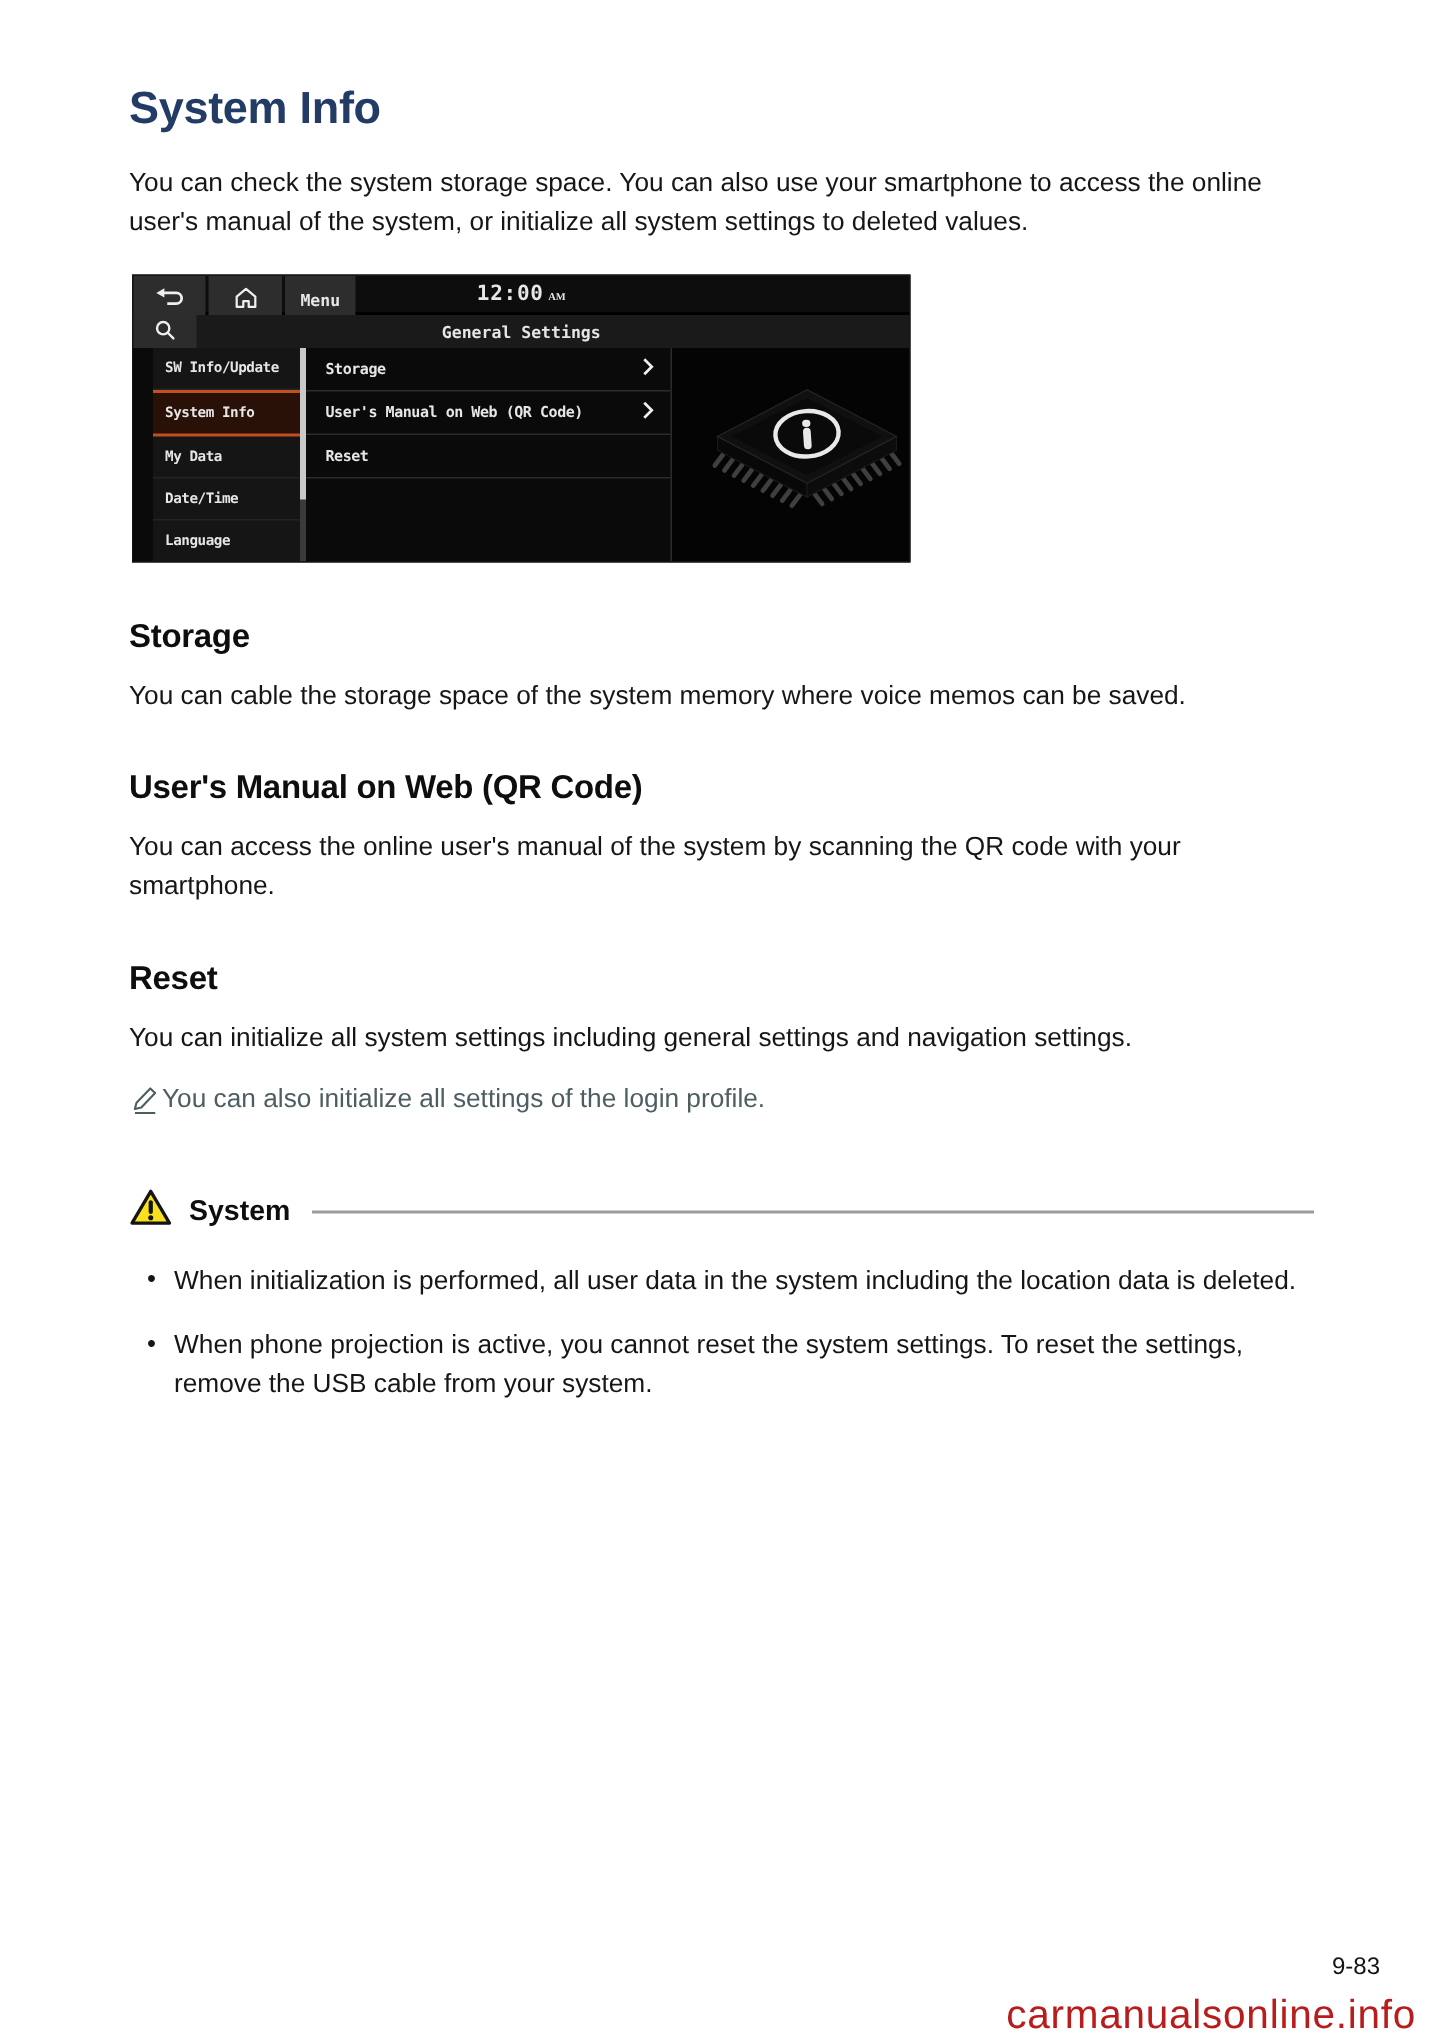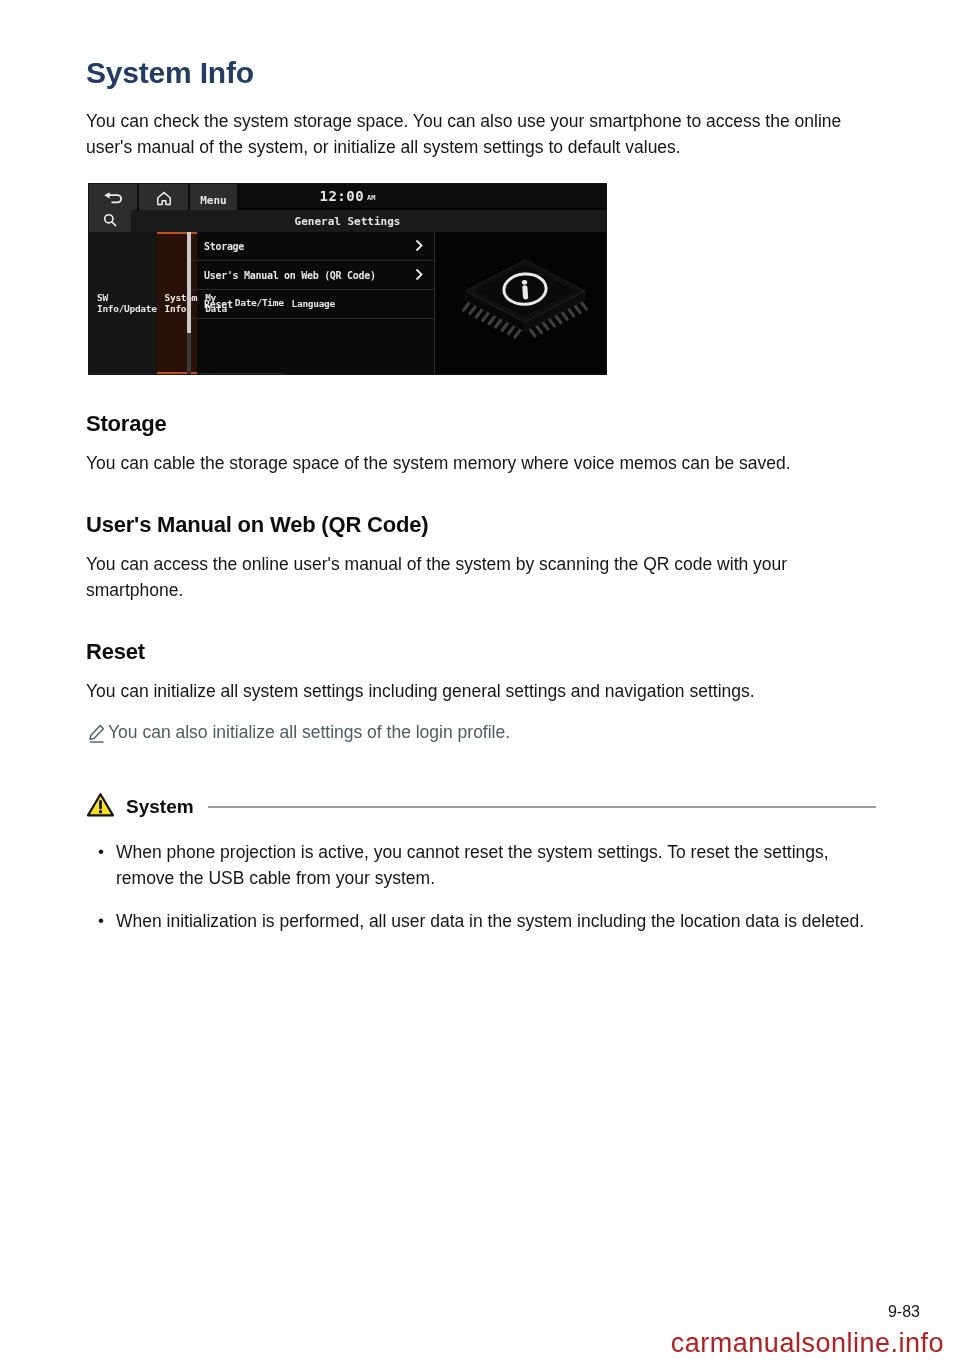--- a/index.html
+++ b/index.html
@@ -69,31 +69,31 @@
   .btn-back  { left:0;   width:48px; }
   .btn-home  { left:50px; width:49px; }
   .btn-menu  { left:101px; width:47px; font-size:11px; letter-spacing:0; }
   .tb-time {
     position:absolute; left:0; right:0; top:0; height:24px;
     display:flex; align-items:baseline; justify-content:center; gap:3px;
     pointer-events:none;
   }
   .tb-time { align-items:center; }
   .time-main { font-size:14px; letter-spacing:0.5px; }
-  .time-ampm { font-size:7px; margin-top:4px; }
+  .time-ampm { font-size:7px; margin-top:4px;font-family:Liberation Serif, serif; }
 
   .row2 { position:absolute; top:26px; left:0; right:0; height:22px; background:#1a1a1a;padding-left:24px; }
   .btn-search { left:0; width:42px; height:22px; top:0; background:#2c2c2c; }
   .scr-title {
     position:absolute; inset:0; display:flex; align-items:center; justify-content:center;
     font-size:11px; pointer-events:none;
   }
 
   .scr-body { position:absolute; top:48px; left:0; right:0; bottom:0; background:#0a0a0a; display:flex; }
-  .sidebar { width:98px; background:#151515; display:flex; flex-direction:row; }
+  .sidebar { width:98px; background:#151515; display:flex; flex-direction:column;margin-left:13px; }
   .side-item {
     flex:1; display:flex; align-items:center; padding-left:8px;
     font-size:9.5px; border-bottom:1px solid #242424; letter-spacing:-0.3px;
   }
   .side-item:last-child { border-bottom:none; }
   .side-item.selected {
     background:#2a1108;
     border-top:2px solid #c0511f;
     border-bottom:2px solid #c0511f;
   }
@@ -108,21 +108,21 @@
   .rpanel { flex:1; background:#040404; position:relative; }
   .chip { position:absolute; left:12px; top:10px; }
 </style>
 </head>
 <body>
 
 <div class="page">
 
   <h1 class="doc-title">System Info</h1>
 
-  <p class="body-p">You can check the system storage space. You can also use your smartphone to access the online user's manual of the system, or initialize all system settings to default values.</p>
+  <p class="body-p">You can check the system storage space. You can also use your smartphone to access the online user's manual of the system, or initialize all system settings to deleted values.</p>
 
   <div class="scr">
 
     <div class="topbar">
       <div class="tb-btn btn-back">
         <span>
           <svg width="23" height="14" viewBox="0 0 23 14">
             <path d="M7 3.2 H15.5 a3.6 3.6 0 0 1 0 7.2 H9.5" fill="none" stroke="#efefef" stroke-width="1.8"></path>
             <polygon points="7.6,0.2 7.6,6.4 2.2,3.3" fill="#efefef"></polygon>
           </svg>
@@ -262,20 +262,20 @@
       <span>
         <svg width="29" height="26" viewBox="0 0 29 26">
           <polygon points="14.5,2.2 27,23.4 2,23.4" fill="#f9e11e" stroke="#141414" stroke-width="2.2" stroke-linejoin="round"></polygon>
           <line x1="14.5" y1="9.5" x2="14.5" y2="16" stroke="#141414" stroke-width="2.8" stroke-linecap="round"></line>
           <circle cx="14.5" cy="19.8" r="1.7" fill="#141414"></circle>
         </svg>
       </span>
       <span class="caution-title">System</span>
       <div class="caution-rule"></div>
     </div>
+    <div class="bullet">When initialization is performed, all user data in the system including the location data is deleted.</div>
     <div class="bullet">When phone projection is active, you cannot reset the system settings. To reset the settings, remove the USB cable from your system.</div>
-    <div class="bullet">When initialization is performed, all user data in the system including the location data is deleted.</div>
   </div>
 
   <div class="pagenum">9-83</div>
   <div class="watermark">carmanualsonline.info</div>
 
 </div>
 
 </body></html>

